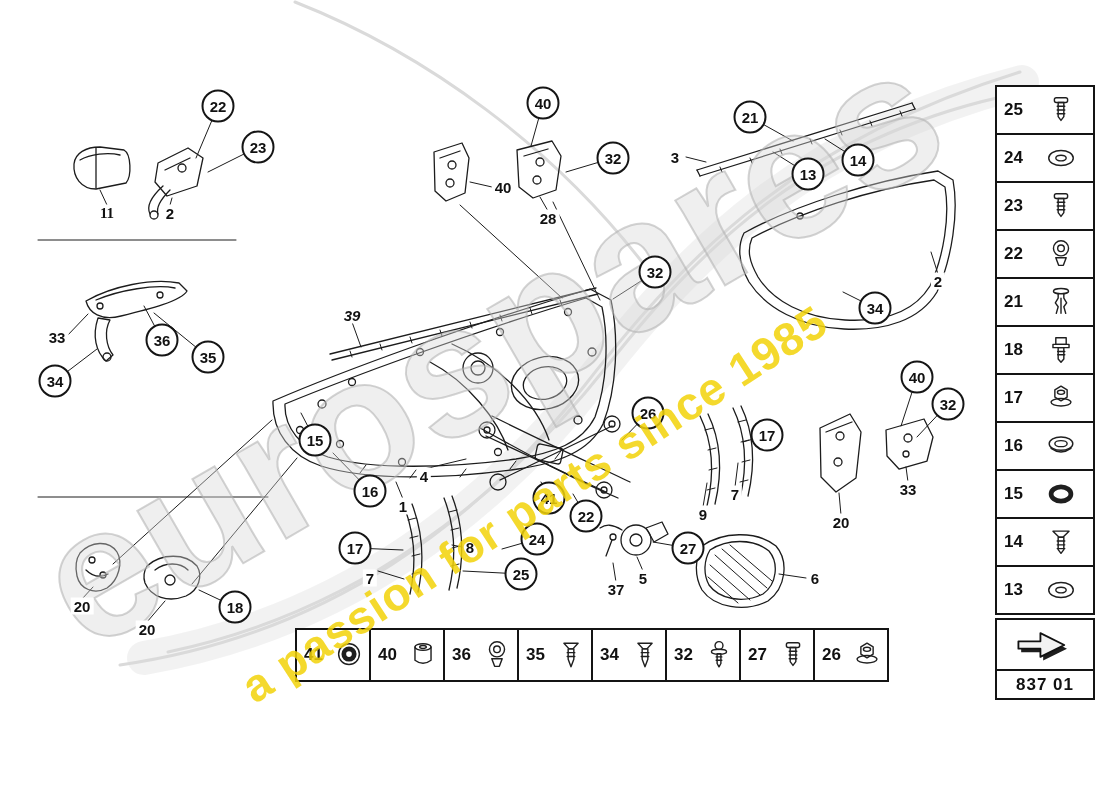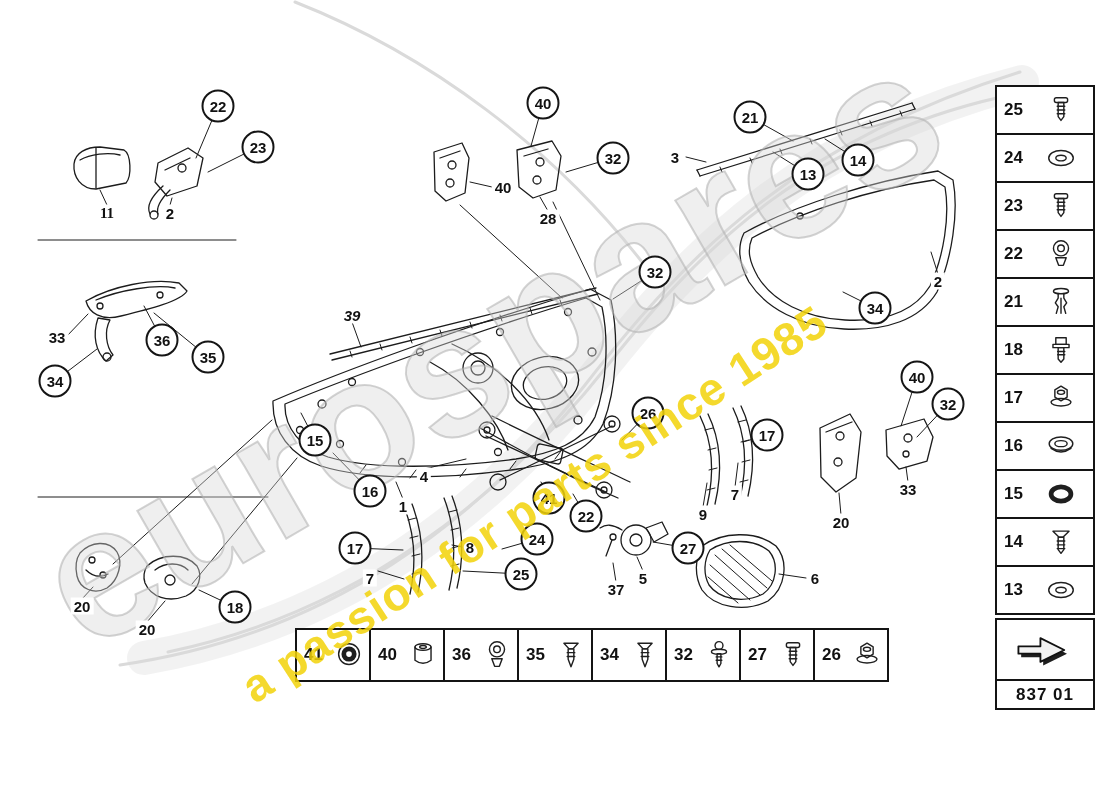--- a/index.html
+++ b/index.html
@@ -30,21 +30,21 @@
   #sidebar{position:absolute;top:85px;right:5px;width:100px;z-index:15;}
   .side-cell{height:50px;border:2px solid #141414;margin-top:-2px;background:#fff;display:flex;align-items:center;box-sizing:border-box;}
   .side-cell:first-child{margin-top:0;}
   .cell-num{font-weight:700;font-size:17px;padding-left:7px;min-width:24px;}
   .cell-icon{flex:1;display:flex;justify-content:center;align-items:center;}
 
   #bottom-row{position:absolute;left:295px;top:628px;display:flex;z-index:15;}
   .bottom-cell{width:76px;height:54px;border:2px solid #141414;margin-left:-2px;background:#fff;display:flex;align-items:center;box-sizing:border-box;}
   .bottom-cell:first-child{margin-left:0;}
 
-  #code-box{position:absolute;right:5px;top:618px;width:100px;height:92px;border:2px solid #141414;background:#fff;z-index:15;display:flex;flex-direction:column;box-sizing:border-box;}
+  #code-box{position:absolute;right:5px;top:618px;width:100px;height:82px;border:2px solid #141414;background:#fff;z-index:15;display:flex;flex-direction:column;box-sizing:border-box;}
   .code-arrow{flex:1;display:flex;align-items:center;justify-content:center;}
   .code-label{border-top:2px solid #141414;height:27px;display:flex;align-items:center;justify-content:center;font-weight:700;font-size:17px;letter-spacing:1px;}
 </style>
 </head>
 <body>
 
 <div class="stage">
 
   <svg id="diagram-art" width="1100" height="800" viewBox="0 0 1100 800" fill="none" stroke="#1c1c1c" stroke-width="1.3" stroke-linejoin="round" stroke-linecap="round">
 

